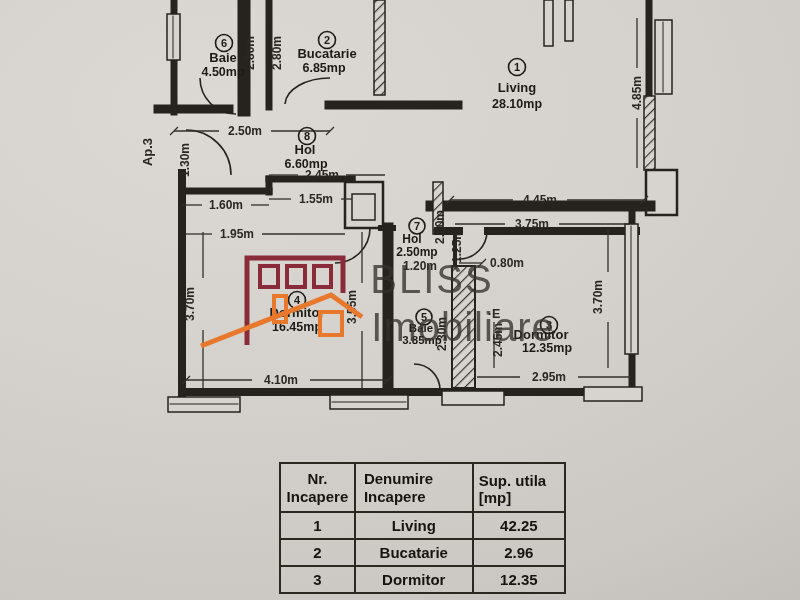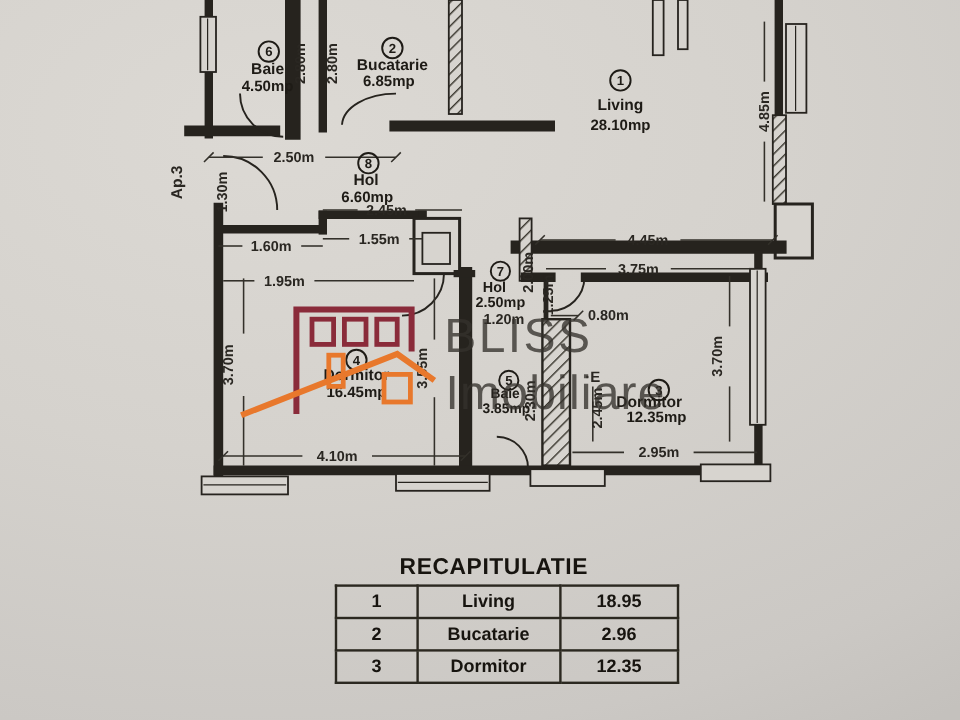--- a/index.html
+++ b/index.html
@@ -218,27 +218,40 @@
       <rect x="320" y="312" width="22" height="23" stroke="#e8782c" stroke-width="4"></rect>
     </g>
     <g opacity="0.78">
       <text class="wm-big" x="432" y="293" text-anchor="middle">BLISS</text>
       <text class="wm-med" x="463" y="341" text-anchor="middle">Imobiliare</text>
     </g>
   </g>
 </svg>
 
 <div class="recap">
-  <div class="recap-title">RECAPITULATIE</div>
   <table class="rtable">
     <tbody>
+        <tr class="hdr">
+      <td class="c1">
+        <div>Nr.</div>
+        <div>Incapere</div>
+      </td>
+      <td class="c2">
+        <div>Denumire</div>
+        <div>Incapere</div>
+      </td>
+      <td class="c3">
+        <div>Sup.  utila</div>
+        <div>[mp]</div>
+      </td>
+    </tr>
     <tr class="row">
       <td class="c1">1</td>
       <td class="c2">Living</td>
-      <td class="c3">18.95</td>
+      <td class="c3">42.25</td>
     </tr>
     <tr class="row">
       <td class="c1">2</td>
       <td class="c2">Bucatarie</td>
       <td class="c3">2.96</td>
     </tr>
     <tr class="row">
       <td class="c1">3</td>
       <td class="c2">Dormitor</td>
       <td class="c3">12.35</td>

